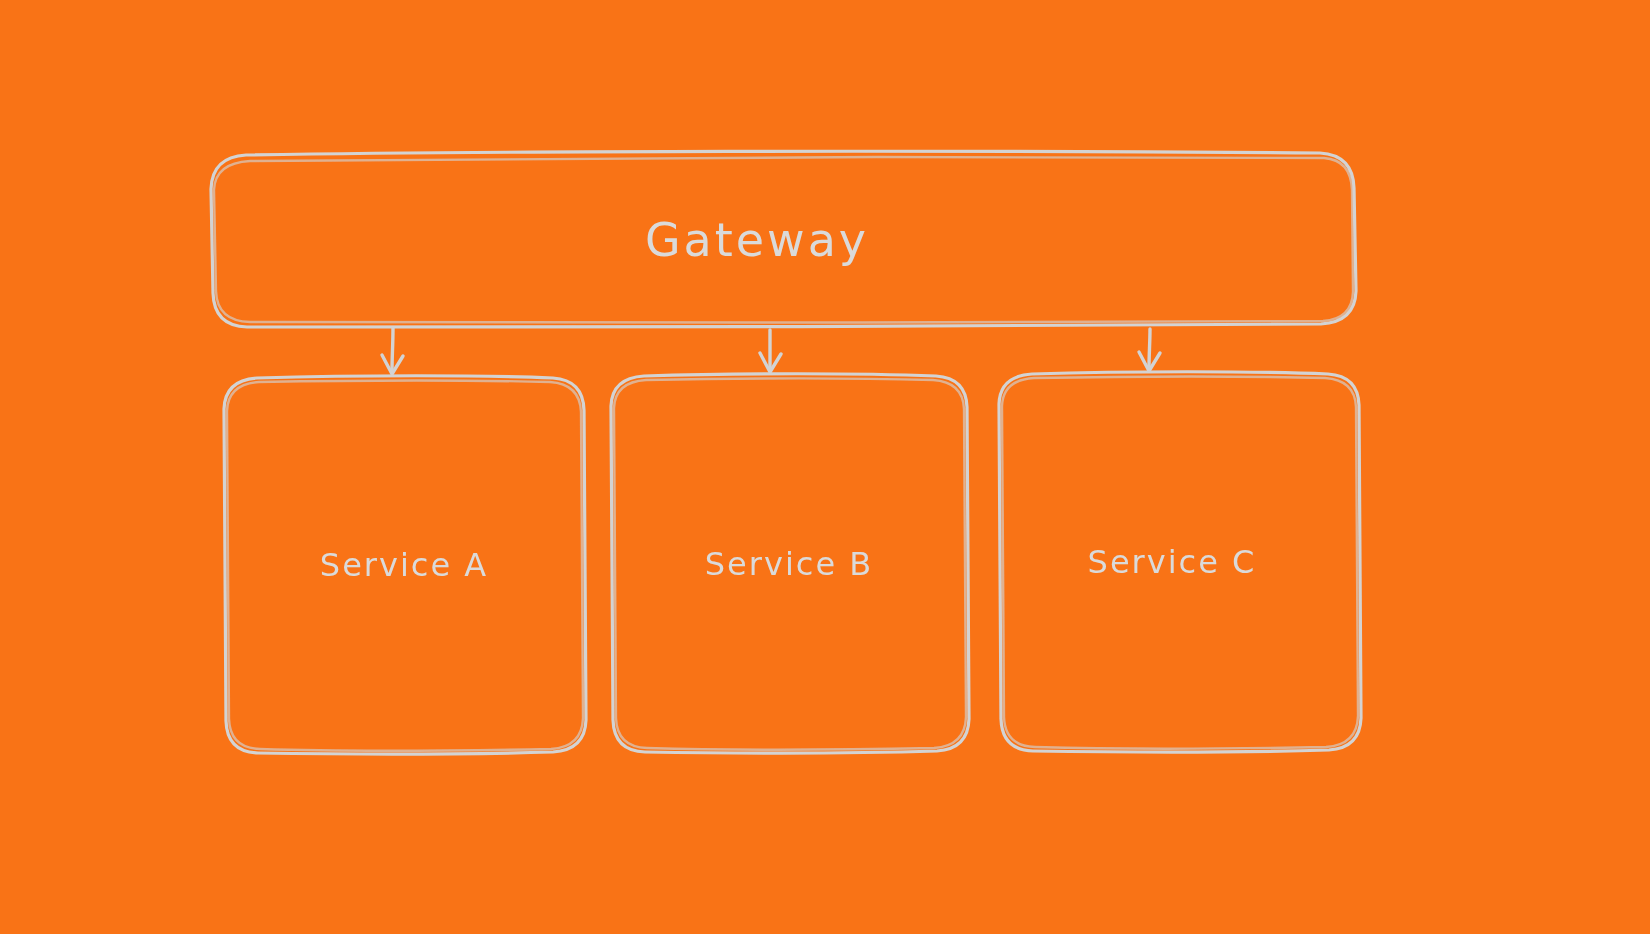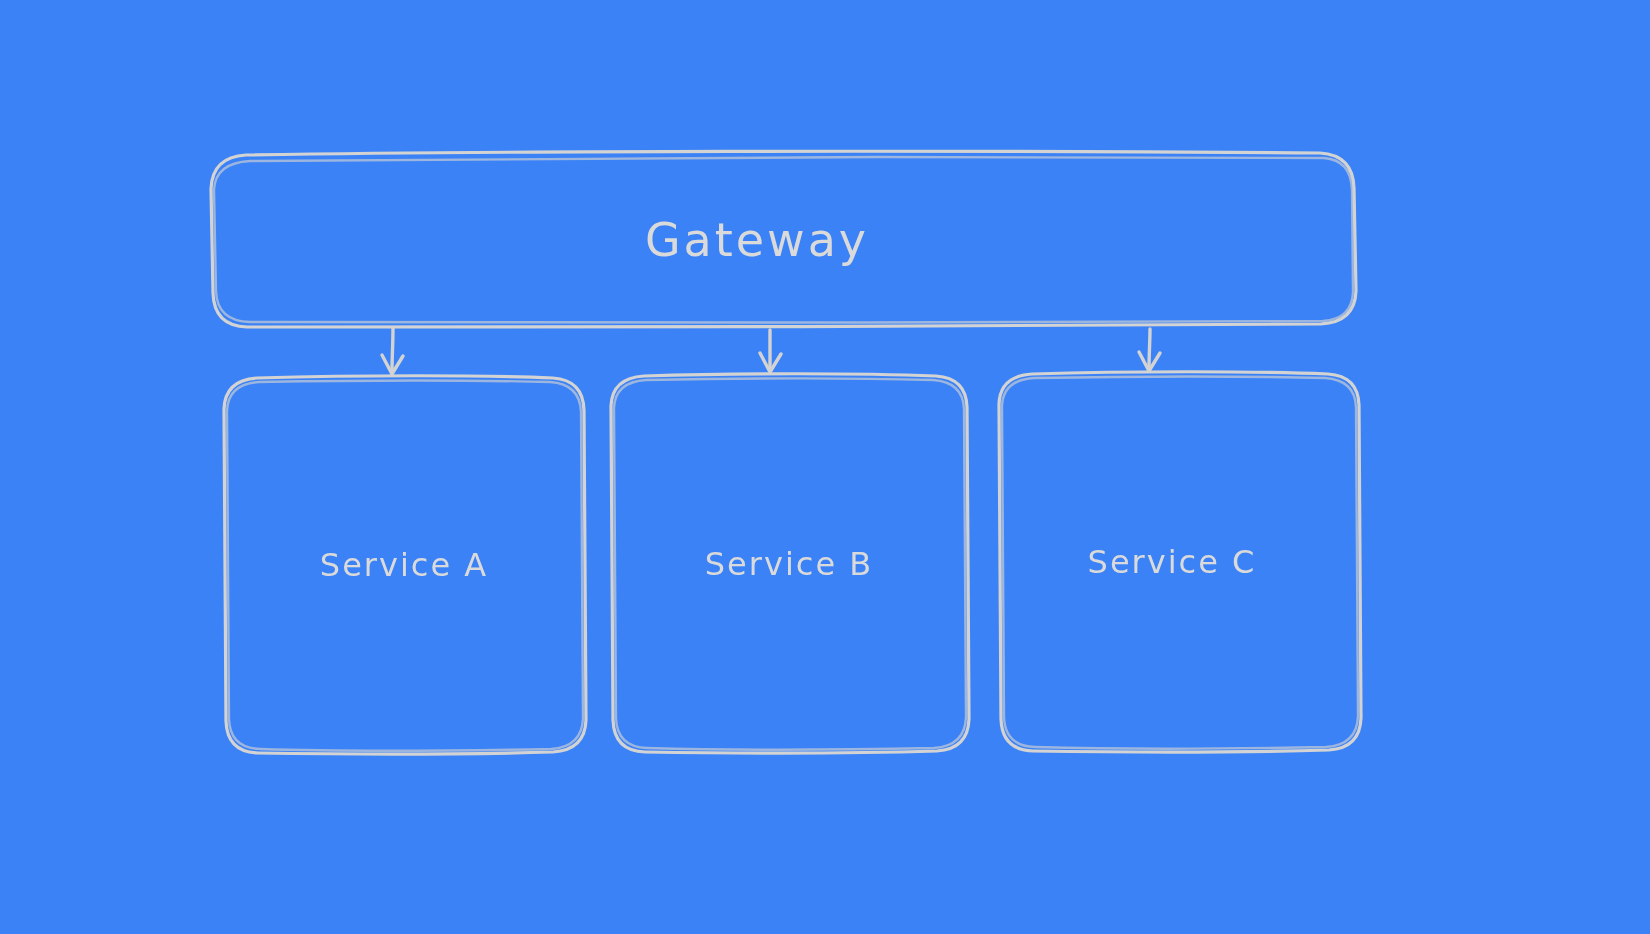--- a/index.html
+++ b/index.html
@@ -4,21 +4,21 @@
 <style>
   html, body {
     margin: 0;
     padding: 0;
     background: #131313;
   }
   .stage {
     position: relative;
     width: 1650px;
     height: 934px;
-    background: #3b82f6;
+    background: #f97316;
     overflow: hidden;
     font-family: "DejaVu Sans", "Liberation Sans", sans-serif;
   }
   svg { display: block; }
 
   .sketch {
     fill: none;
     stroke: #d3d3d3;
     stroke-width: 3.2;
     stroke-linecap: round;

